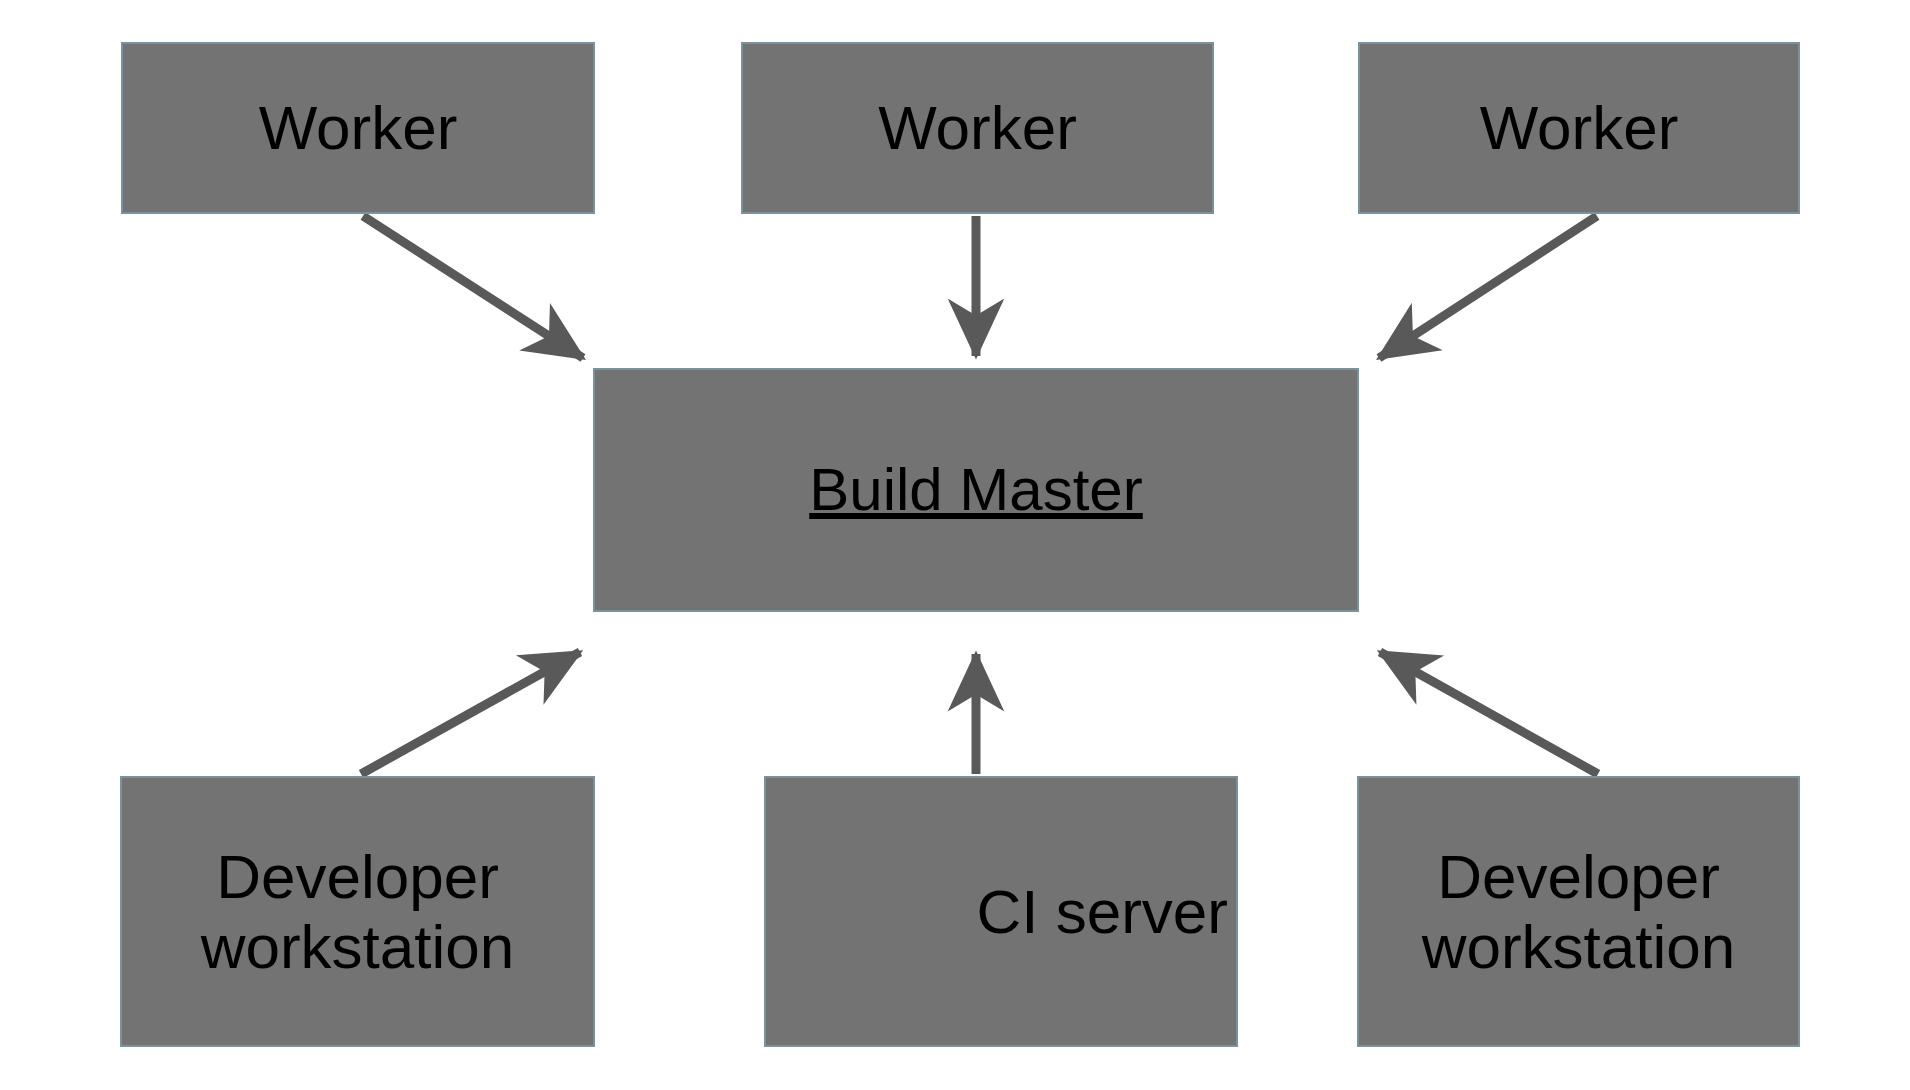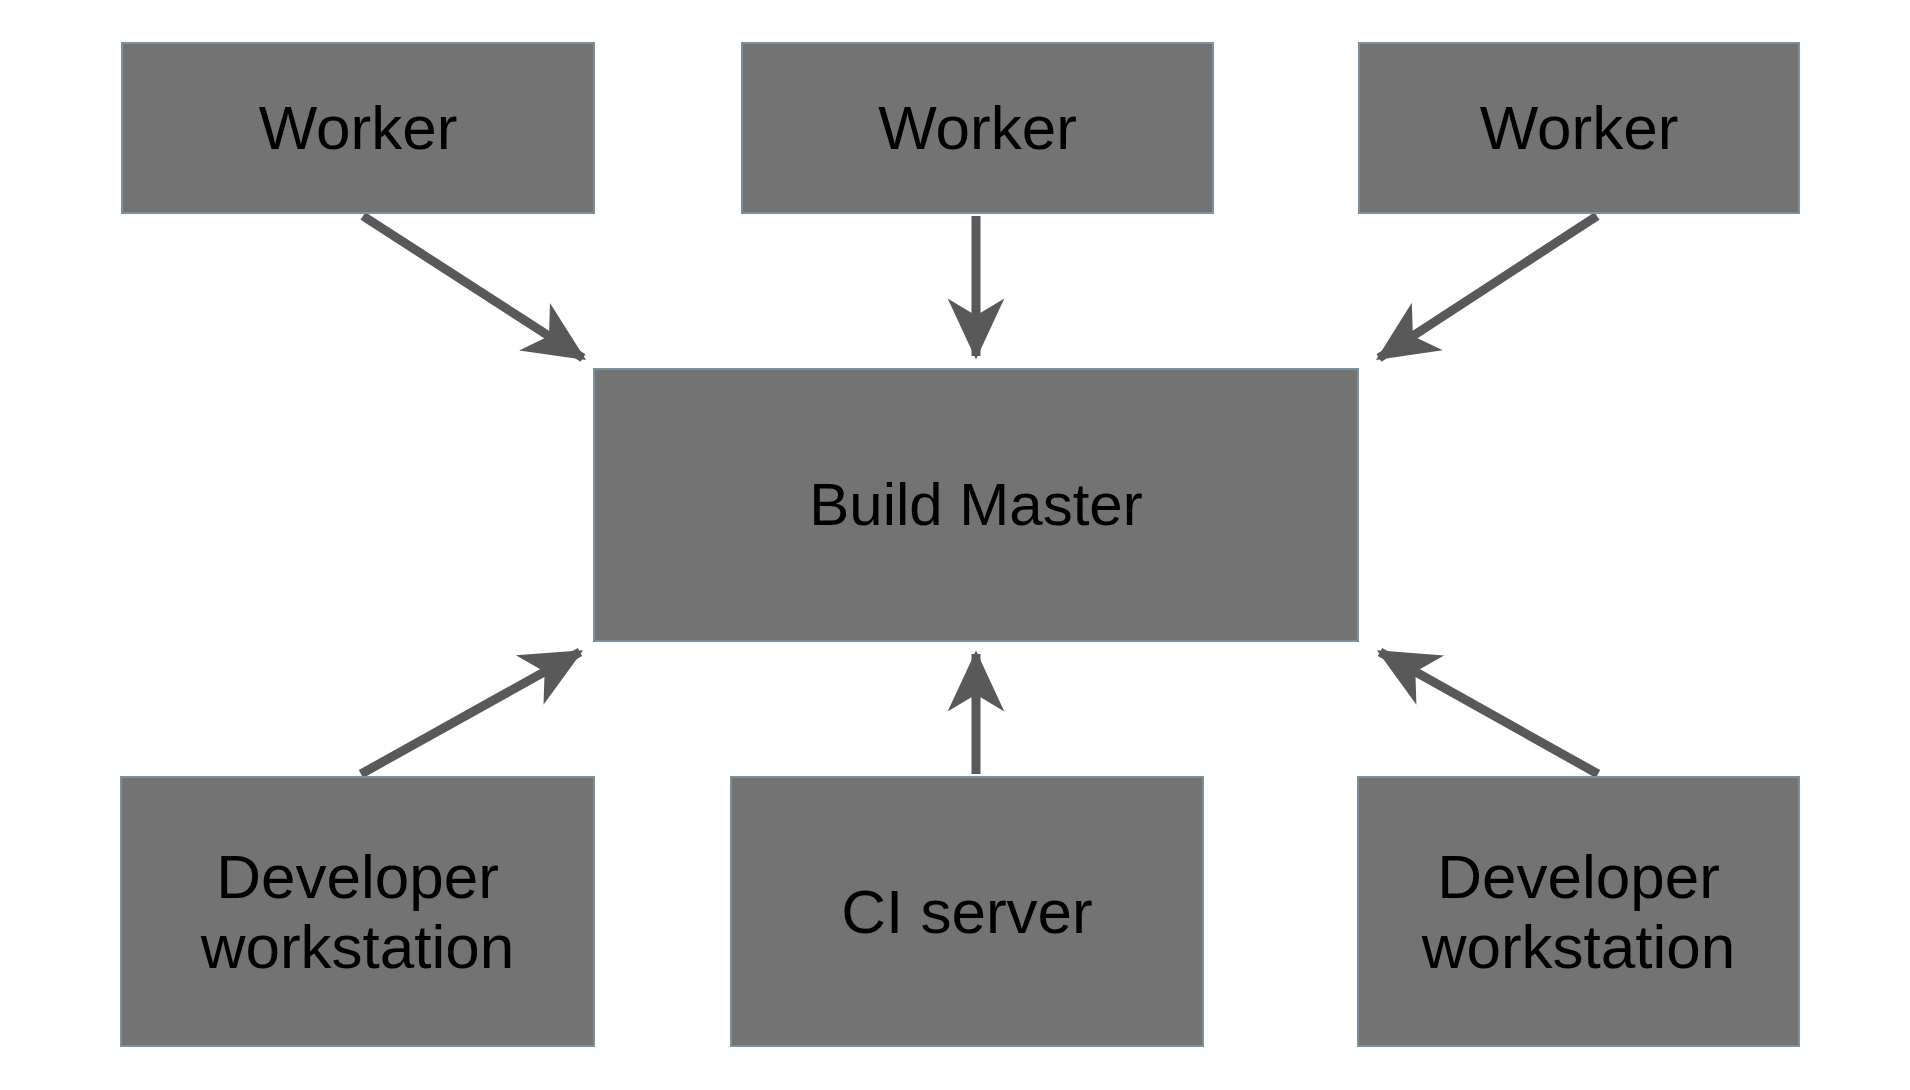--- a/index.html
+++ b/index.html
@@ -41,23 +41,23 @@
   }
   .node-label {
     display: block;
     width: 100%;
     padding: 0 8px;
     box-sizing: border-box;
   }
   .n-worker-1 { left: 121px; top: 42px;  width: 474px; height: 172px; font-size: 62px; }
   .n-worker-2 { left: 741px; top: 42px;  width: 473px; height: 172px; font-size: 62px; }
   .n-worker-3 { left: 1358px; top: 42px; width: 442px; height: 172px; font-size: 62px; }
-  .n-build-master { left: 593px; top: 368px; width: 766px; height: 274px; font-size: 60px; }
+  .n-build-master { left: 593px; top: 368px; width: 766px; height: 244px; font-size: 60px; text-decoration: underline; }
   .n-dev-left  { left: 120px;  top: 776px; width: 475px; height: 271px; font-size: 62px; }
-  .n-ci-server { left: 730px;  top: 776px; width: 474px; height: 271px; font-size: 62px; }
+  .n-ci-server { left: 764px;  top: 776px; width: 474px; height: 271px; font-size: 62px; text-align: right; }
   .n-dev-right { left: 1357px; top: 776px; width: 443px; height: 271px; font-size: 62px; }
 </style>
 </head>
 <body>
 
 <div id="canvas">
 
   <svg id="edges" viewBox="0 0 1910 1090" width="1910" height="1090" xmlns="http://www.w3.org/2000/svg">
     <defs>
       <marker id="arrowStealth" markerWidth="7.2" markerHeight="7.2" refX="6.6" refY="3.6" orient="auto" markerUnits="strokeWidth">

